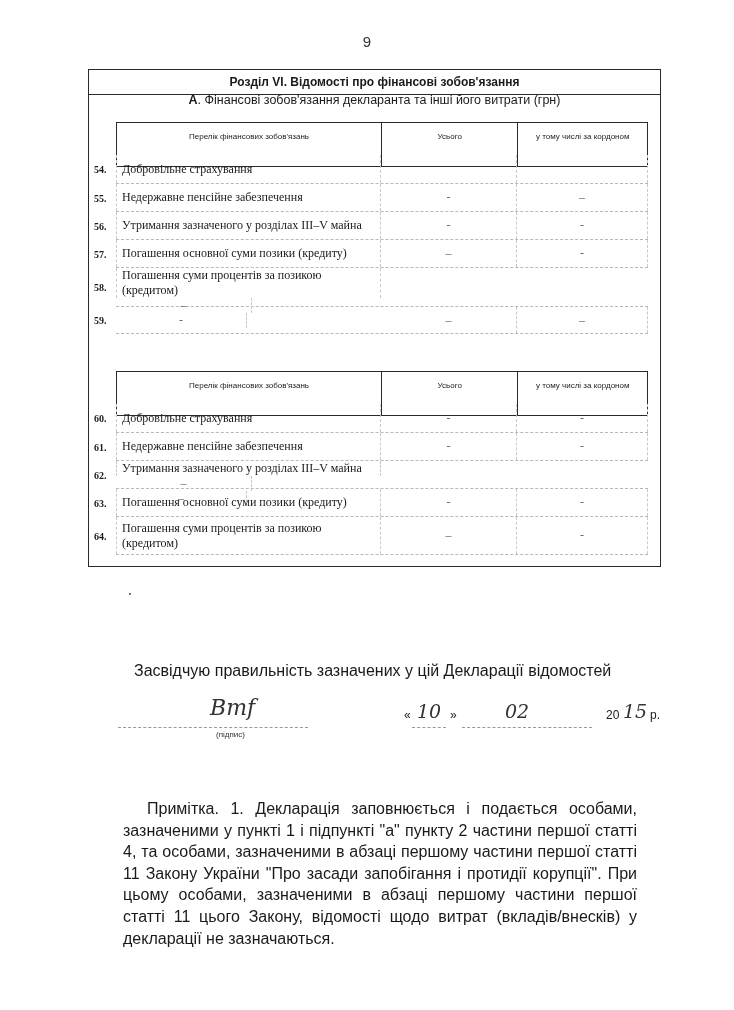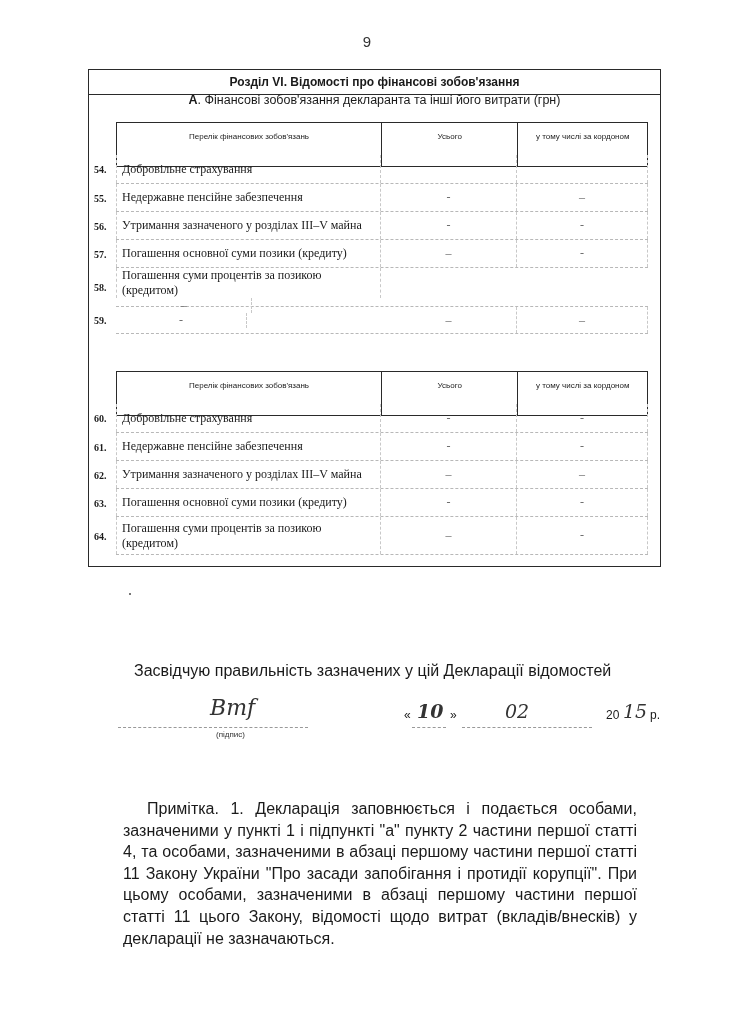--- a/index.html
+++ b/index.html
@@ -108,21 +108,21 @@
         <div class="c1">Добровільне страхування</div>
         <div class="c2">-</div>
         <div class="c3">-</div>
       </div>
       <div class="row" style="height: 28px;">
         <span class="num">61.</span>
         <div class="c1">Недержавне пенсійне забезпечення</div>
         <div class="c2">-</div>
         <div class="c3">-</div>
       </div>
-      <div class="row" style="height: 28px;">
+      <div class="row" style="height: 28px; flex-direction: column;">
         <span class="num">62.</span>
         <div class="c1">Утримання зазначеного у розділах III–V майна</div>
         <div class="c2">–</div>
         <div class="c3">–</div>
       </div>
       <div class="row" style="height: 28px;">
         <span class="num">63.</span>
         <div class="c1">Погашення основної суми позики (кредиту)</div>
         <div class="c2">-</div>
         <div class="c3">-</div>
@@ -139,21 +139,21 @@
 <div class="speck"></div>
 
 <div class="certify">Засвідчую правильність зазначених у цій Декларації відомостей</div>
 
 <div class="sig-line"></div>
 <div class="sig-mark">Bmf</div>
 <div class="sig-label">(підпис)</div>
 
 <span class="date" style="left:404px;">«</span>
 <div class="dline" style="left:412px; width:34px;"></div>
-<span class="date-hand" style="left:417px;font-weight:bold;">10</span>
+<span class="date-hand" style="left:417px;">10</span>
 <span class="date" style="left:450px;">»</span>
 <div class="dline" style="left:462px; width:130px;"></div>
 <span class="date-hand" style="left:505px;">02</span>
 <span class="date" style="left:606px;">20</span>
 <span class="date-hand" style="left:623px;">15</span>
 <span class="date" style="left:650px;">р.</span>
 
 <div class="note"><span class="indent"></span><span>Примітка. 1. Декларація заповнюється і подається особами, зазначеними у пункті 1 і підпункті "а" пункту 2 частини першої статті 4, та особами, зазначеними в абзаці першому частини першої статті 11 Закону України "Про засади запобігання і протидії корупції". При цьому особами, зазначеними в абзаці першому частини першої статті 11 цього Закону, відомості щодо витрат (вкладів/внесків) у декларації не зазначаються.</span></div>
 
 </body></html>

